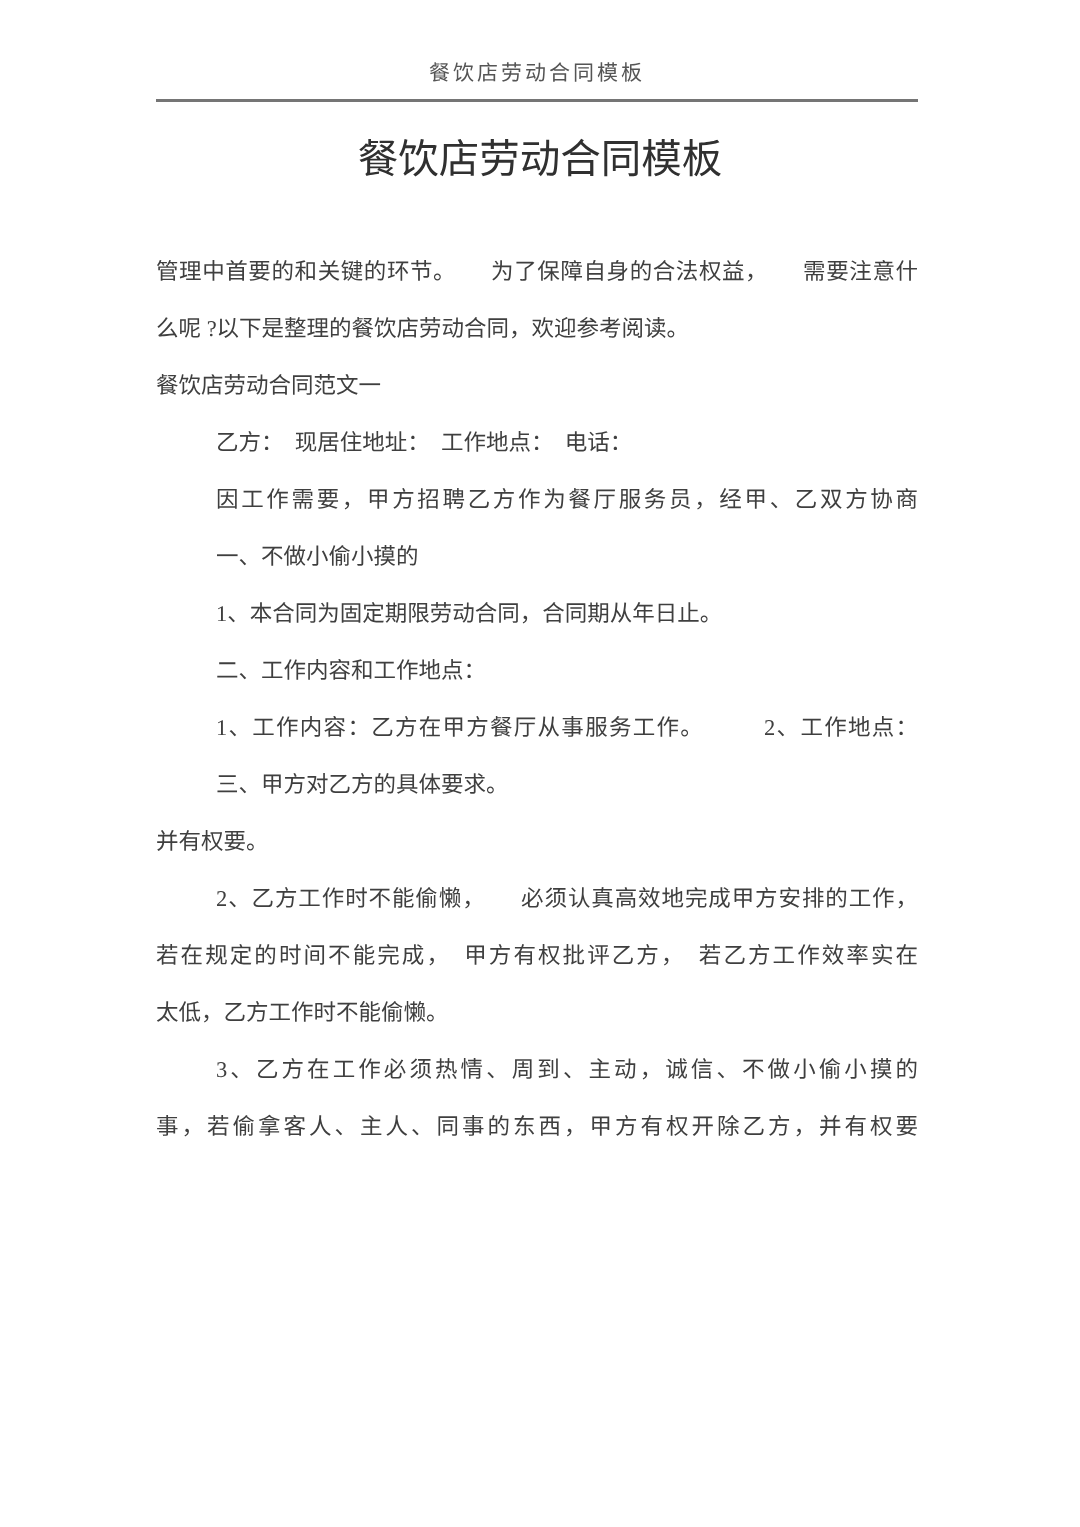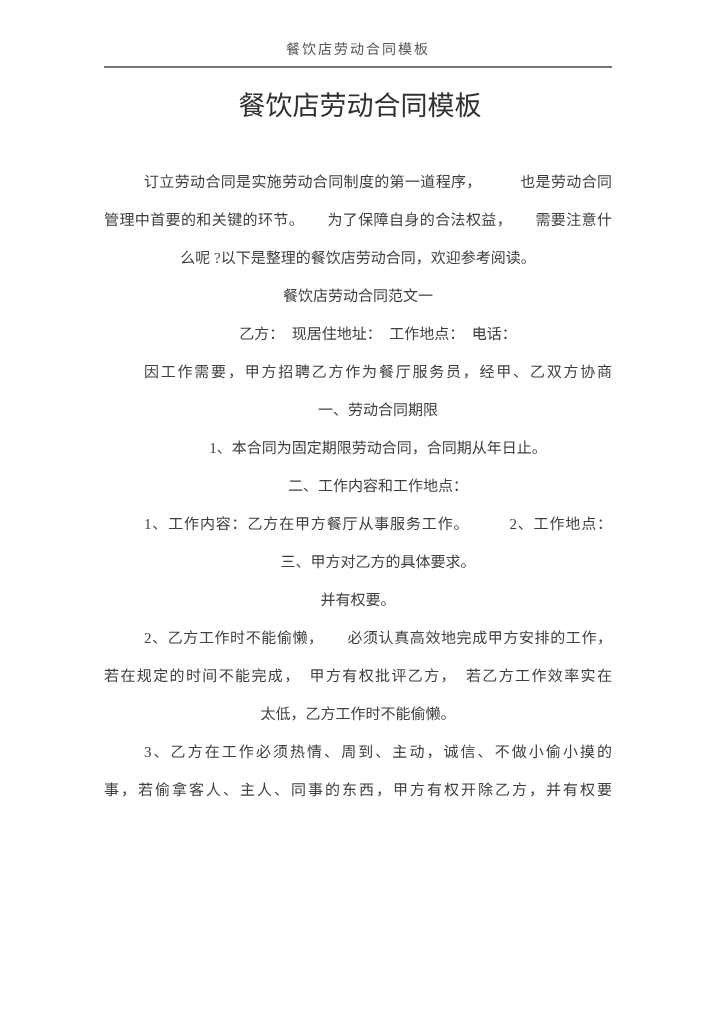--- a/index.html
+++ b/index.html
@@ -51,21 +51,21 @@
     width: 508px;
     font-size: 15px;
     color: #3f3f3f;
   }
   .ln {
     display: block;
     width: 508px;
     height: 38px;
     line-height: 38px;
     white-space: pre;
-    text-align: center;
+    text-align: left;
     overflow: visible;
   }
   .ind { text-indent: 40px; }
   .just {
     text-align: justify;
     text-align-last: justify;
     text-justify: inter-character;
   }
 </style>
 </head>
@@ -73,27 +73,26 @@
 
 <div class="page">
 
   <div class="doc-header">餐饮店劳动合同模板</div>
 
   <div class="header-rule"></div>
 
   <h1 class="doc-title">餐饮店劳动合同模板</h1>
 
   <div class="doc-body">
-    <div class="ln ind just">订立劳动合同是实施劳动合同制度的第一道程序，　　　也是劳动合同</div>
     <div class="ln just">管理中首要的和关键的环节。　　为了保障自身的合法权益，　　需要注意什</div>
     <div class="ln">么呢 ?以下是整理的餐饮店劳动合同，欢迎参考阅读。</div>
     <div class="ln">餐饮店劳动合同范文一</div>
     <div class="ln ind">乙方：　现居住地址：　工作地点：　电话：</div>
     <div class="ln ind just">因工作需要，甲方招聘乙方作为餐厅服务员，经甲、乙双方协商</div>
-    <div class="ln ind">一、劳动合同期限</div>
+    <div class="ln ind">一、不做小偷小摸的</div>
     <div class="ln ind">1、本合同为固定期限劳动合同，合同期从年日止。</div>
     <div class="ln ind">二、工作内容和工作地点：</div>
     <div class="ln ind just">1、工作内容：乙方在甲方餐厅从事服务工作。　　　2、工作地点：</div>
     <div class="ln ind">三、甲方对乙方的具体要求。</div>
     <div class="ln">并有权要。</div>
     <div class="ln ind just">2、乙方工作时不能偷懒，　　必须认真高效地完成甲方安排的工作，</div>
     <div class="ln just">若在规定的时间不能完成，　甲方有权批评乙方，　若乙方工作效率实在</div>
     <div class="ln">太低，乙方工作时不能偷懒。</div>
     <div class="ln ind just">3、乙方在工作必须热情、周到、主动，诚信、不做小偷小摸的</div>
     <div class="ln just">事，若偷拿客人、主人、同事的东西，甲方有权开除乙方，并有权要</div>

